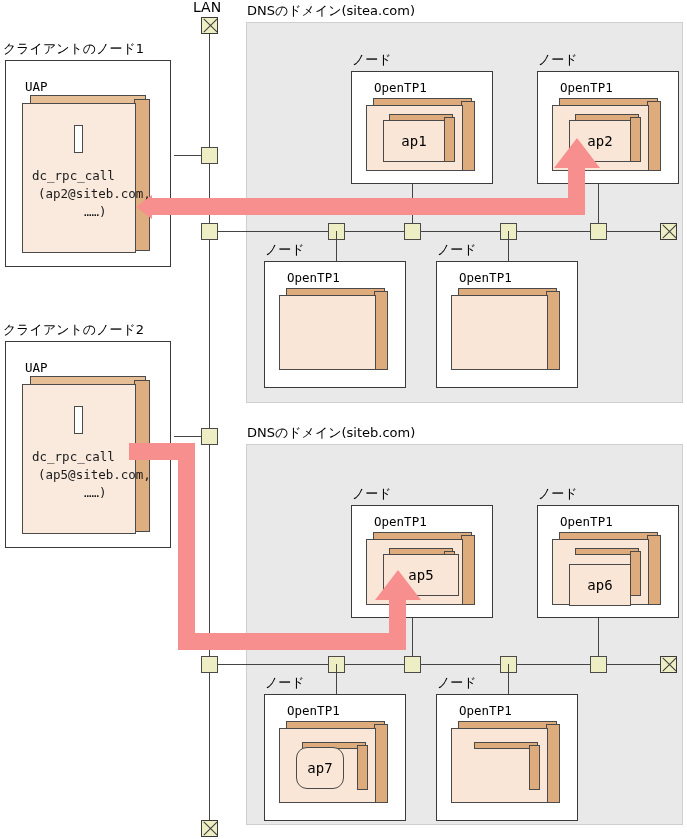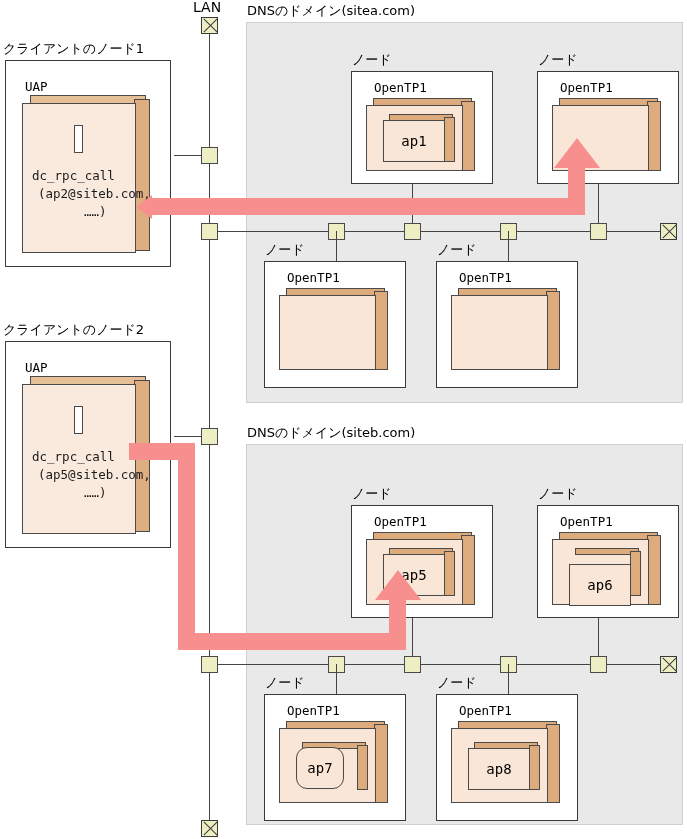--- a/index.html
+++ b/index.html
@@ -254,20 +254,27 @@
   </div>
 
   <div class="lbl" style="left:538px;top:53px;">ノード</div>
   <div class="obox" style="left:537px;top:71px;width:142px;height:113px;"></div>
   <div class="lbl lbl-mono" style="left:560px;top:81px;">OpenTP1</div>
   <div class="cube" style="left:552px;top:98px;width:111px;height:76px;">
     <div class="top" style="left:7px;top:0px;width:99px;height:8px;"></div>
     <div class="side" style="left:95px;top:3px;width:14px;height:70px;"></div>
     <div class="face" style="top:7px;width:97px;height:66px;"></div>
   </div>
+  <div class="cube" style="left:569px;top:114px;width:73px;height:50px;">
+    <div class="top" style="left:6px;top:0px;width:64px;height:7px;"></div>
+    <div class="side" style="left:61px;top:3px;width:11px;height:45px;"></div>
+    <div class="face" style="top:6px;width:62px;height:42px;">
+      <div class="ctext">ap2</div>
+    </div>
+  </div>
 
   <div class="lbl" style="left:265px;top:243px;">ノード</div>
   <div class="obox" style="left:264px;top:261px;width:142px;height:127px;"></div>
   <div class="lbl lbl-mono" style="left:287px;top:271px;">OpenTP1</div>
   <div class="cube" style="left:279px;top:288px;width:111px;height:85px;">
     <div class="top" style="left:7px;top:0px;width:99px;height:8px;"></div>
     <div class="side" style="left:95px;top:3px;width:14px;height:79px;"></div>
     <div class="face" style="top:7px;width:97px;height:75px;"></div>
   </div>
 
@@ -284,21 +291,21 @@
   <div class="obox" style="left:351px;top:505px;width:142px;height:113px;"></div>
   <div class="lbl lbl-mono" style="left:374px;top:515px;">OpenTP1</div>
   <div class="cube" style="left:366px;top:532px;width:111px;height:76px;">
     <div class="top" style="left:7px;top:0px;width:99px;height:8px;"></div>
     <div class="side" style="left:95px;top:3px;width:14px;height:70px;"></div>
     <div class="face" style="top:7px;width:97px;height:66px;"></div>
   </div>
   <div class="cube" style="left:383px;top:548px;width:73px;height:50px;">
     <div class="top" style="left:6px;top:0px;width:64px;height:7px;"></div>
     <div class="side" style="left:61px;top:3px;width:11px;height:45px;"></div>
-    <div class="face" style="top:6px;width:62px;height:42px;">
+    <div class="face" style="top:6px;width:76px;height:42px;">
       <div class="ctext">ap5</div>
     </div>
   </div>
 
   <div class="lbl" style="left:538px;top:487px;">ノード</div>
   <div class="obox" style="left:537px;top:505px;width:142px;height:113px;"></div>
   <div class="lbl lbl-mono" style="left:560px;top:515px;">OpenTP1</div>
   <div class="cube" style="left:552px;top:532px;width:111px;height:76px;">
     <div class="top" style="left:7px;top:0px;width:99px;height:8px;"></div>
     <div class="side" style="left:95px;top:3px;width:14px;height:70px;"></div>
@@ -332,23 +339,20 @@
   <div class="obox" style="left:436px;top:694px;width:142px;height:127px;"></div>
   <div class="lbl lbl-mono" style="left:459px;top:704px;">OpenTP1</div>
   <div class="cube" style="left:451px;top:721px;width:111px;height:85px;">
     <div class="top" style="left:7px;top:0px;width:99px;height:8px;"></div>
     <div class="side" style="left:95px;top:3px;width:14px;height:79px;"></div>
     <div class="face" style="top:7px;width:97px;height:75px;"></div>
   </div>
   <div class="cube" style="left:468px;top:742px;width:73px;height:50px;">
     <div class="top" style="left:6px;top:0px;width:64px;height:7px;"></div>
     <div class="side" style="left:61px;top:3px;width:11px;height:45px;"></div>
-    <div class="face" style="top:6px;width:62px;height:42px;">
-      <div class="ctext">ap8</div>
-    </div>
   </div>
 
   <div class="flow" style="left:152px;top:198px;width:433px;height:17px;"></div>
   <div class="arrow-left" style="left:136px;top:194.5px;"></div>
   <div class="flow" style="left:568px;top:168px;width:17px;height:47px;"></div>
   <div class="arrow-up" style="left:553.5px;top:138px;"></div>
 
   <div class="flow" style="left:129px;top:443px;width:66px;height:17px;"></div>
   <div class="flow" style="left:178px;top:443px;width:17px;height:198px;"></div>
   <div class="flow" style="left:178px;top:633px;width:228px;height:17px;"></div>

